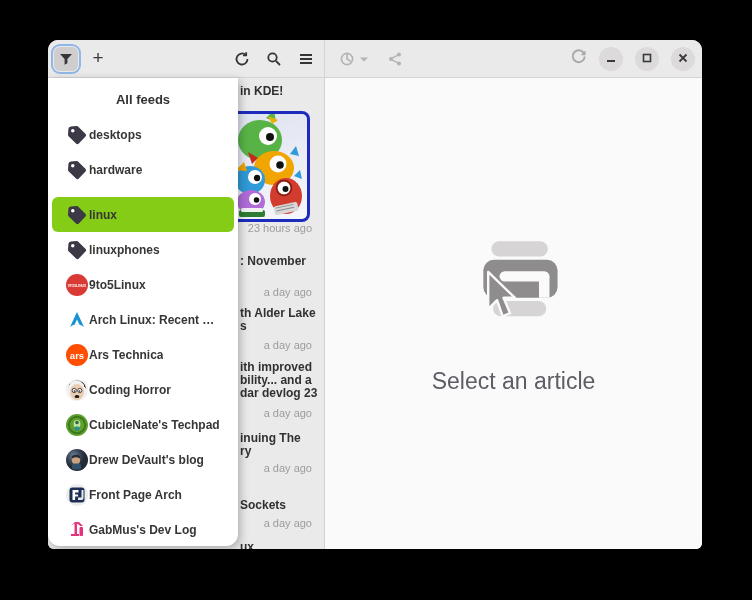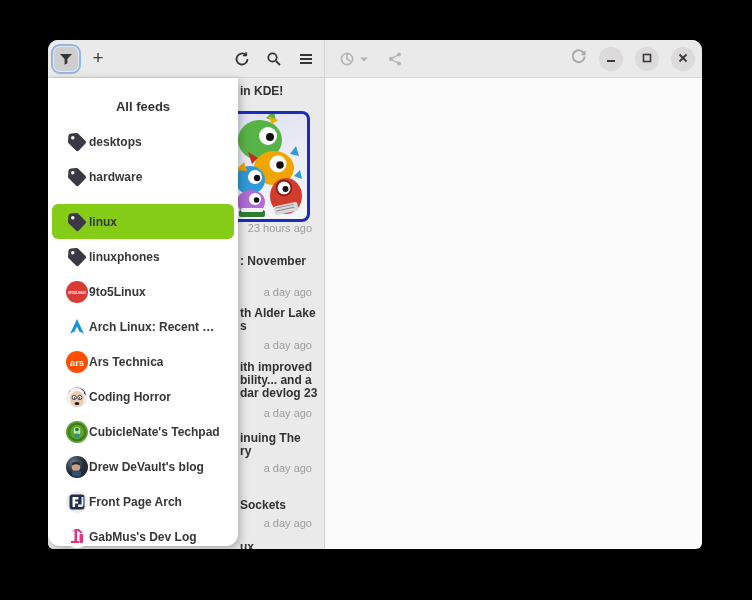--- a/index.html
+++ b/index.html
@@ -32,21 +32,21 @@
   .stamp{position:absolute;right:12px;font-size:11px;color:#9d9b9b;line-height:16px;}
   .thumb{position:absolute;left:190px;top:33px;width:72px;height:111px;
          border:3px solid #1d2bbd;border-left:none;border-radius:0 8px 8px 0;
          box-sizing:border-box;overflow:hidden;background:linear-gradient(160deg,#dfe3f0,#f6f7fb);}
   .content{flex:1;background:#fafafa;display:flex;flex-direction:column;
            align-items:center;justify-content:center;gap:36px;}
   .empty-text{font-size:23px;color:#5e5c64;}
   
   .popover{position:absolute;left:0;top:38px;width:190px;height:468px;background:#ffffff;
            border-radius:0 0 12px 12px;box-shadow:2px 3px 10px rgba(0,0,0,.28);
-           z-index:5;box-sizing:border-box;padding-top:16px;}
+           z-index:5;box-sizing:border-box;padding-top:9px;}
   .pop-title{text-align:center;font-size:13px;font-weight:700;color:#323232;height:30px;line-height:26px;}
   .prow{height:35px;display:flex;align-items:center;padding-left:13px;
         margin:0 4px;border-radius:6px;cursor:pointer;}
   .prow.selected{background:#84cc16;margin-top:10px;}
   .picon{width:24px;height:24px;flex:none;display:flex;align-items:center;justify-content:center;}
   .plabel{font-size:12px;font-weight:700;color:#363636;white-space:nowrap;overflow:hidden;
           text-overflow:ellipsis;max-width:132px;}
 </style>
 </head>
 <body>
@@ -204,20 +204,33 @@
       <span class="frag" style="top:352px">inuing The</span>
       <span class="frag" style="top:365px">ry</span>
       <span class="stamp" style="top:382px">a day ago</span>
 
       <span class="frag" style="top:419px">Sockets</span>
       <span class="stamp" style="top:437px">a day ago</span>
 
       <span class="frag" style="top:461px">ux</span>
     </div>
 
+    <div class="content">
+      <span>
+        <svg width="100" height="96" viewBox="0 0 124 96">
+          <rect x="34" y="0" width="70" height="19" rx="9.5" fill="#d6d4d4"></rect>
+          <rect x="24" y="23" width="92" height="47" rx="13" fill="#8e8c8c"></rect>
+          <rect x="44" y="37" width="62" height="13" rx="6.5" fill="#fafafa"></rect>
+          <rect x="93" y="44" width="13" height="26" fill="#fafafa"></rect>
+          <rect x="36" y="74" width="66" height="19" rx="9.5" fill="#d6d4d4"></rect>
+          <path d="M30 38 L30 84 L41 73 L48 93 L57 89 L49 70 L63 70 Z" fill="#8e8c8c" stroke="#fafafa" stroke-width="3" stroke-linejoin="round"></path>
+        </svg>
+      </span>
+      <div class="empty-text">Select an article</div>
+    </div>
   </div>
 
   <div class="popover">
     <div class="pop-title">All feeds</div>
 
     <div class="prow">
       <span class="picon">
         <svg width="22" height="22" viewBox="0 0 24 24">
             <path d="M12.8 2.4 L21.2 10.6 a2.2 2.2 0 0 1 .05 3.1 L14 21.2 a2.2 2.2 0 0 1 -3.1 0 L2.8 13.4 A2.2 2.2 0 0 1 2.2 11.7 L2.6 5.4 A3 3 0 0 1 5.4 2.6 L11.2 2.2 a2.2 2.2 0 0 1 1.6 .2 Z" fill="#3d3846"></path>
             <circle cx="7.4" cy="7.4" r="1.9" fill="#fff"></circle>

